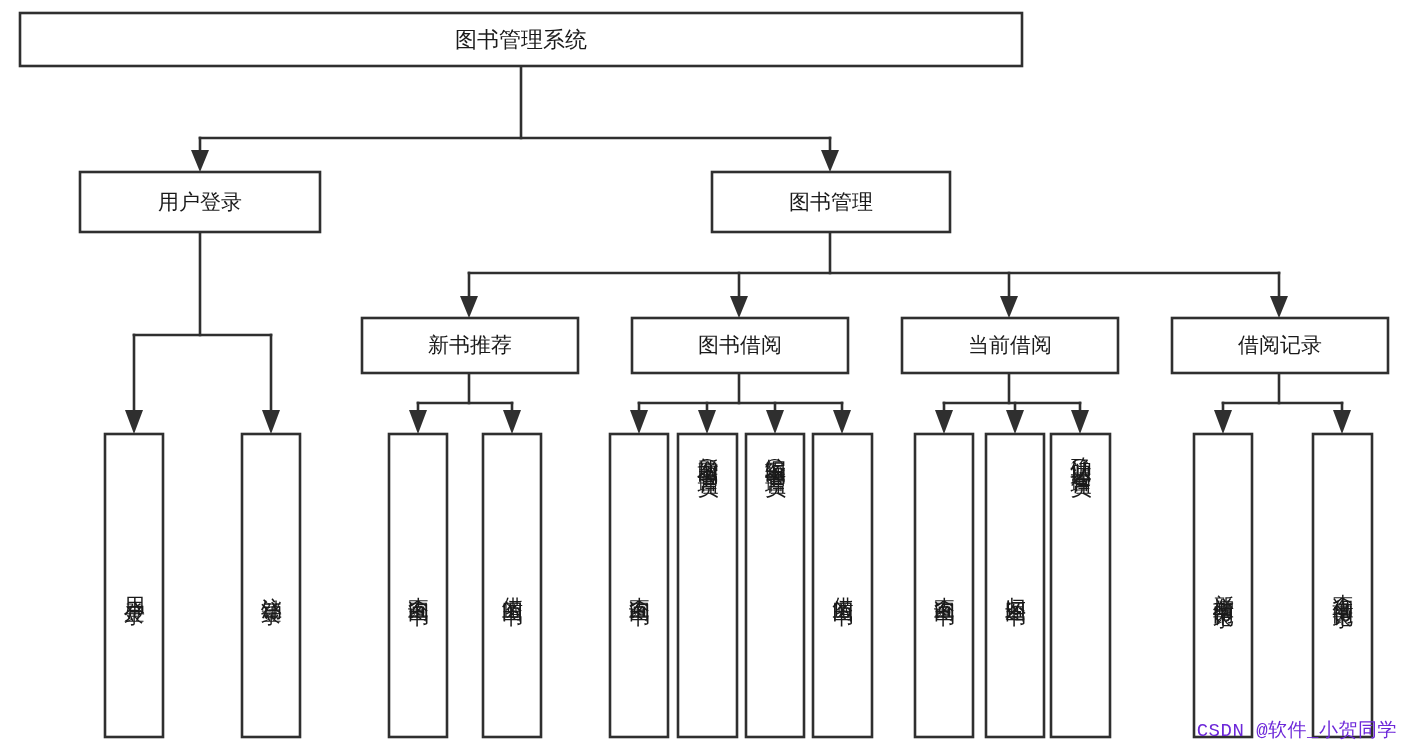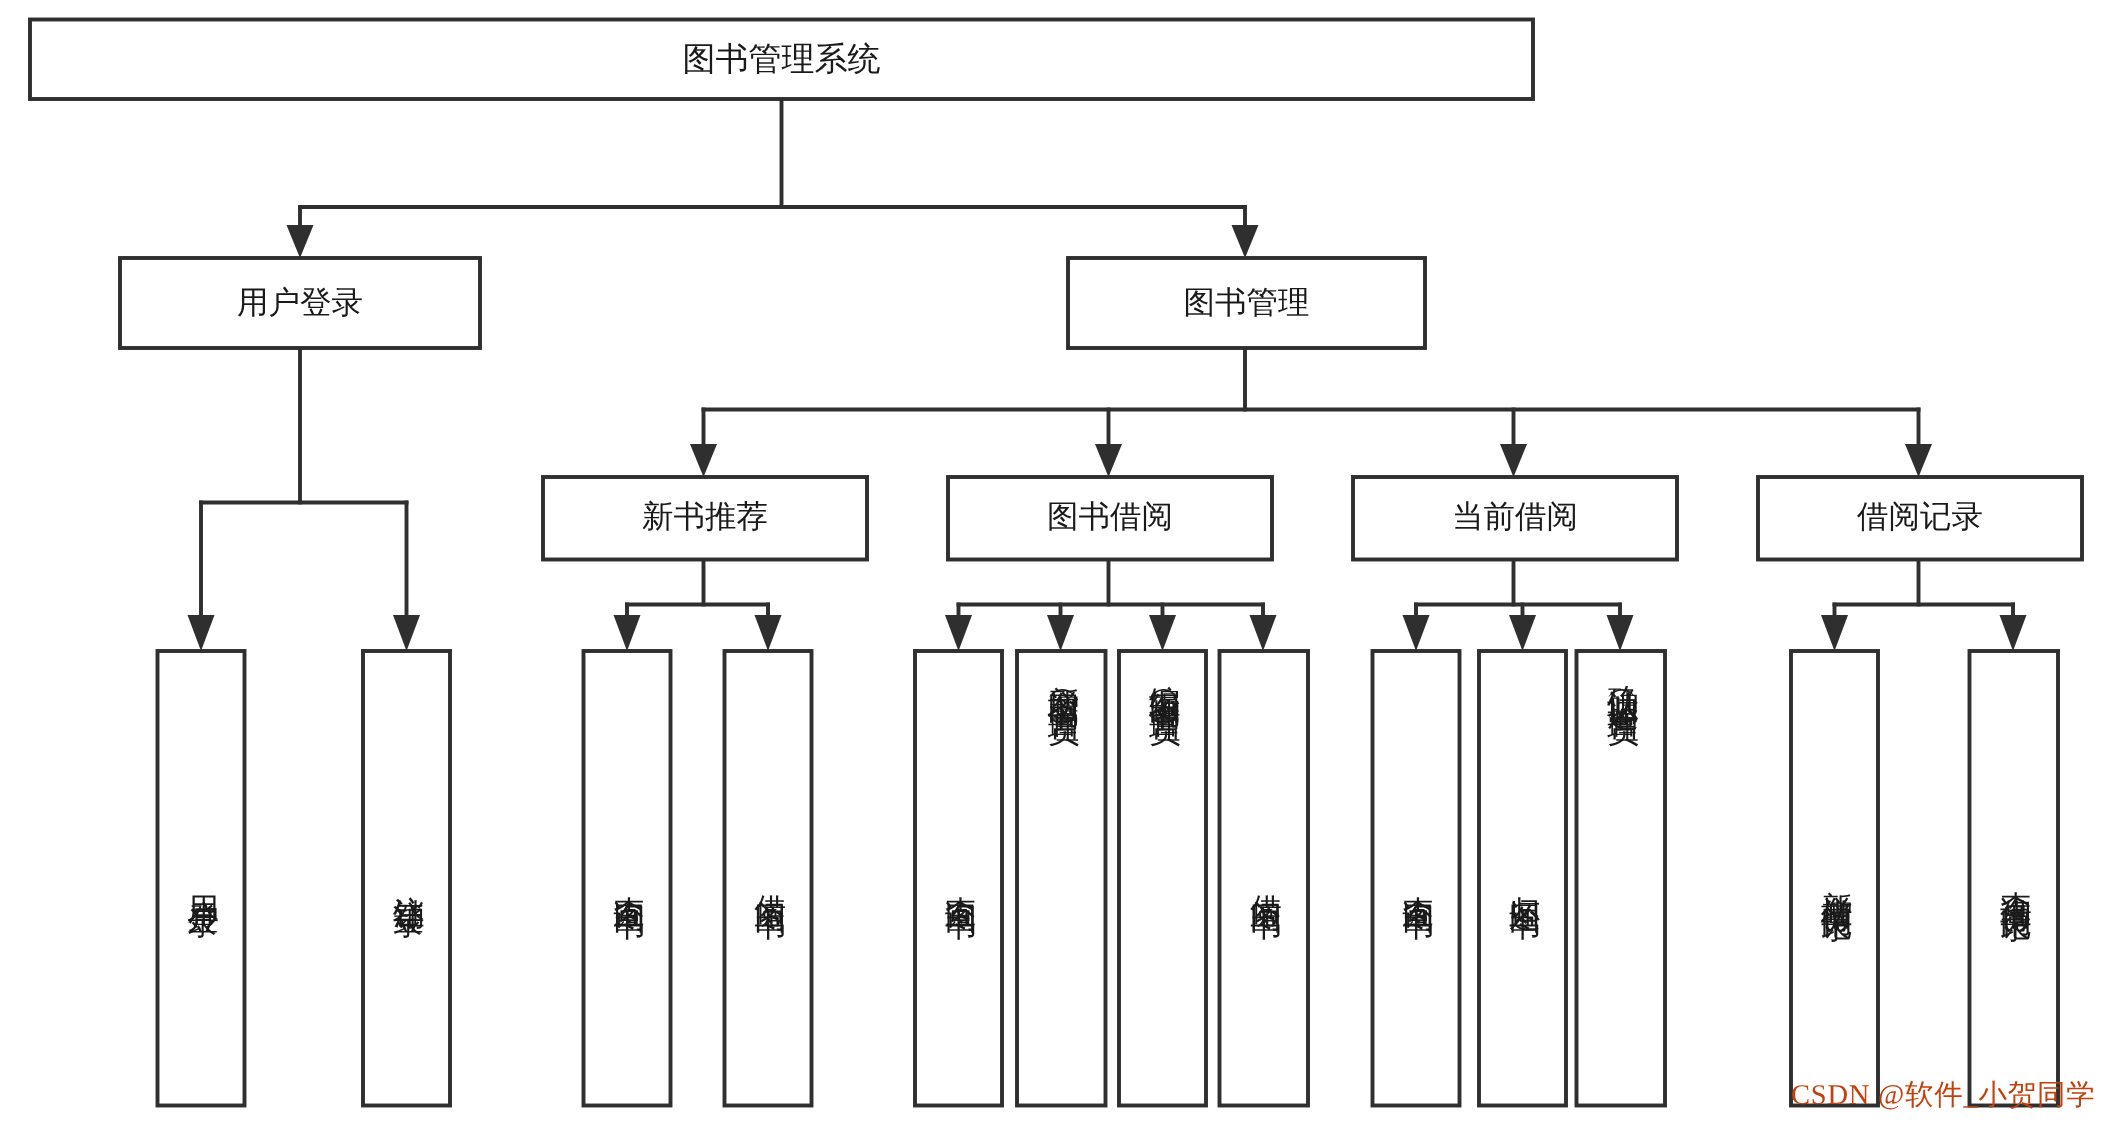--- a/index.html
+++ b/index.html
@@ -67,23 +67,23 @@
     line-height: 1.28;
     letter-spacing: 3px;
     color: #1a1a1a;
     white-space: nowrap;
     text-align: center;
   }
   .watermark {
     position: absolute;
     right: 8px;
     bottom: 4px;
-    font-family: Liberation Serif, serif;
+    font-family: Liberation Mono, monospace;
     font-size: 19px;
-    color: #c2410c;
+    color: #6d28d9;
     white-space: nowrap;
     letter-spacing: 0.5px;
   }
 </style>
 </head>
 <body>
 
 <div id="diagram-root">
 
   <svg id="flow" viewBox="0 0 1405 747">

